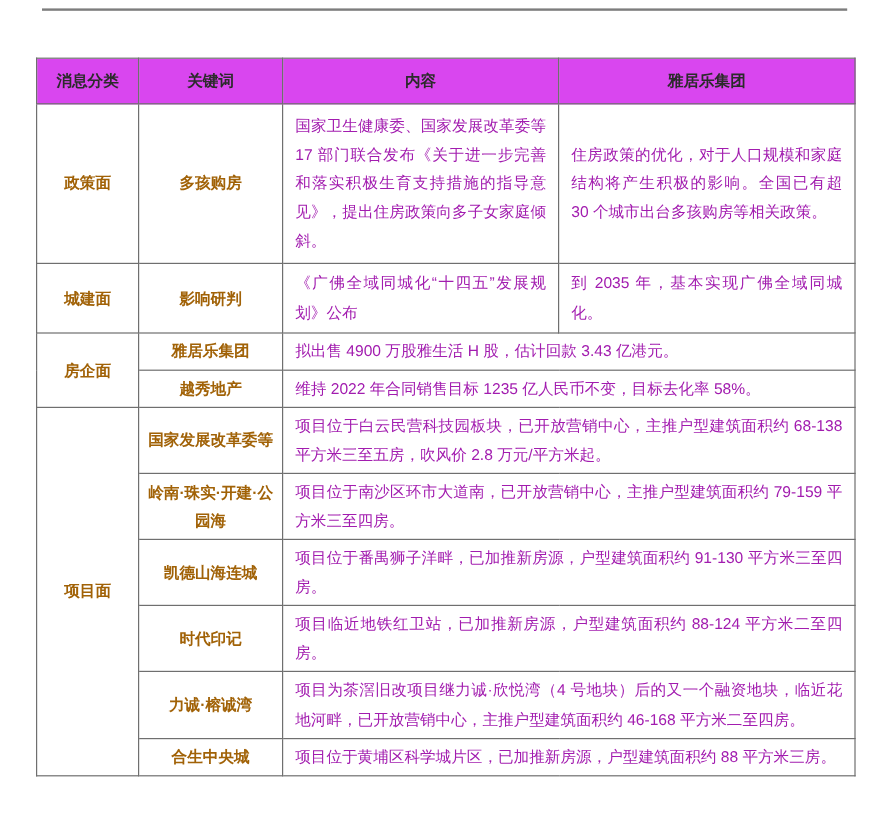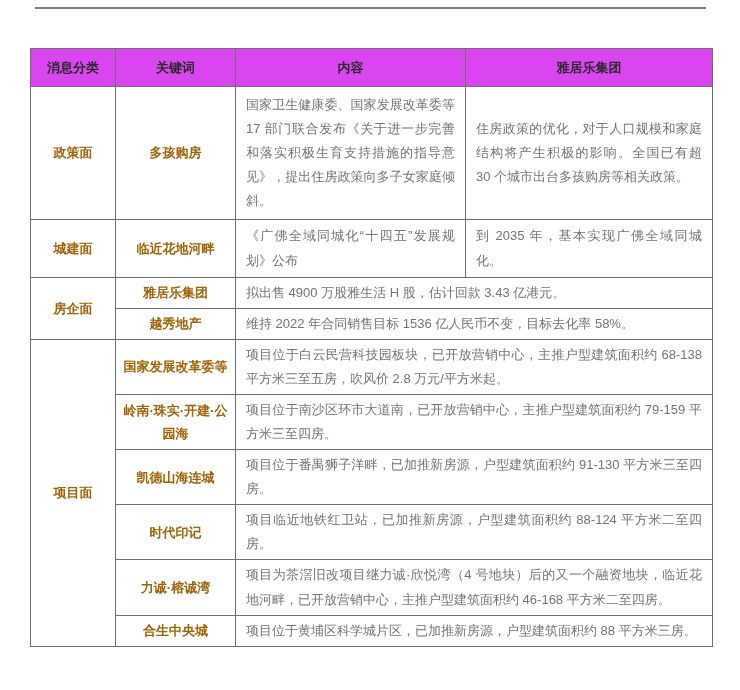--- a/index.html
+++ b/index.html
@@ -48,21 +48,21 @@
     text-align: center;
     font-weight: bold;
     color: #a16207;
     padding: 2px 4px;
     line-height: 1.8;
   }
   td.body {
     text-align: justify;
     padding: 3px 10px;
     line-height: 1.85;
-    color: #737373;
+    color: #a21caf;
   }
   tr.r-policy   { height: 133px; }
   tr.r-urban    { height: 58px; }
   tr.r-dev1     { height: 26px; }
   tr.r-dev2     { height: 28px; margin-top: 20px; }
   tr.r-proj1    { height: 52px; }
   tr.r-proj2    { height: 55px; }
   tr.r-proj3    { height: 43px; }
   tr.r-proj4    { height: 27px; }
   tr.r-proj5    { height: 51px; }
@@ -93,33 +93,33 @@
     <tbody>
       <tr class="r-policy">
         <td class="cat">政策面</td>
         <td class="kw">多孩购房</td>
         <td class="body">国家卫生健康委、国家发展改革委等 17 部门联合发布《关于进一步完善和落实积极生育支持措施的指导意见》，提出住房政策向多子女家庭倾斜。</td>
         <td class="body">住房政策的优化，对于人口规模和家庭结构将产生积极的影响。全国已有超 30 个城市出台多孩购房等相关政策。</td>
       </tr>
 
       <tr class="r-urban">
         <td class="cat">城建面</td>
-        <td class="kw">临近花地河畔</td>
+        <td class="kw">影响研判</td>
         <td class="body">《广佛全域同城化“十四五”发展规划》公布</td>
         <td class="body">到 2035 年，基本实现广佛全域同城化。</td>
       </tr>
 
       <tr class="r-dev1">
         <td class="cat" rowspan="2">房企面</td>
         <td class="kw">雅居乐集团</td>
         <td class="body" colspan="2">拟出售 4900 万股雅生活 H 股，估计回款 3.43 亿港元。</td>
       </tr>
       <tr class="r-dev2">
         <td class="kw">越秀地产</td>
-        <td class="body" colspan="2">维持 2022 年合同销售目标 1536 亿人民币不变，目标去化率 58%。</td>
+        <td class="body" colspan="2">维持 2022 年合同销售目标 1235 亿人民币不变，目标去化率 58%。</td>
       </tr>
 
       <tr class="r-proj1">
         <td class="cat" rowspan="6">项目面</td>
         <td class="kw">国家发展改革委等</td>
         <td class="body" colspan="2">项目位于白云民营科技园板块，已开放营销中心，主推户型建筑面积约 68-138 平方米三至五房，吹风价 2.8 万元/平方米起。</td>
       </tr>
       <tr class="r-proj2">
         <td class="kw">岭南·珠实·开建·公园海</td>
         <td class="body" colspan="2">项目位于南沙区环市大道南，已开放营销中心，主推户型建筑面积约 79-159 平方米三至四房。</td>

